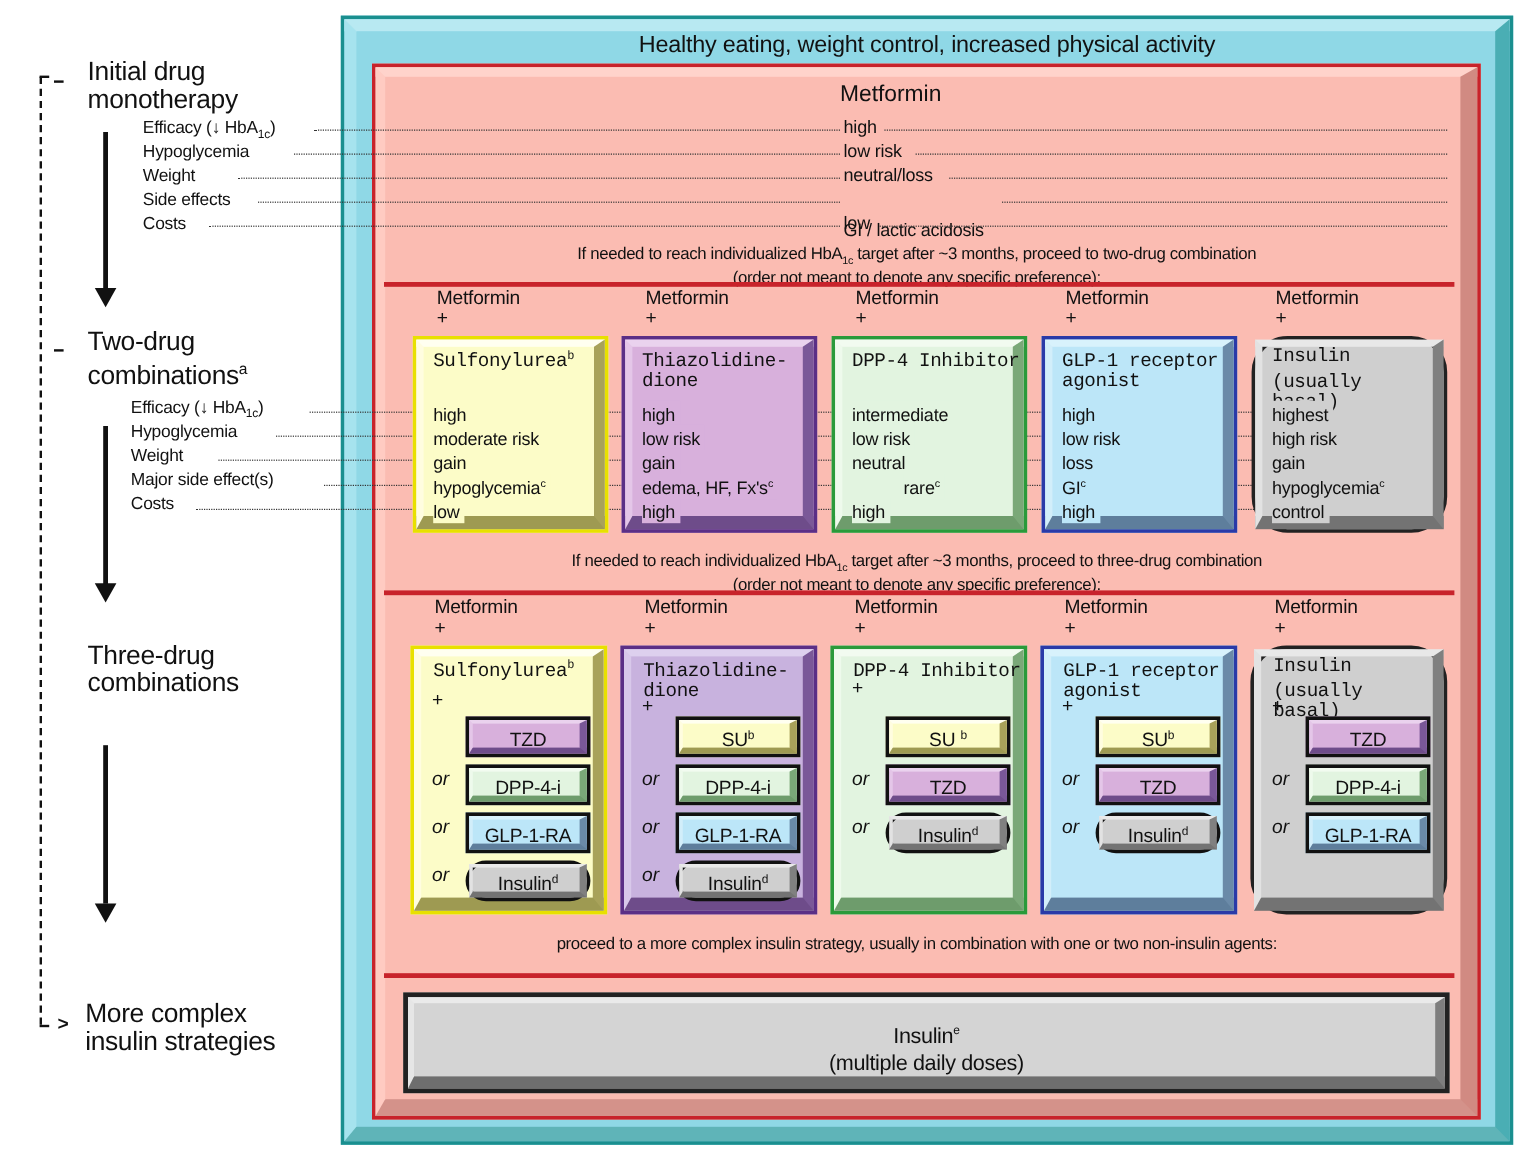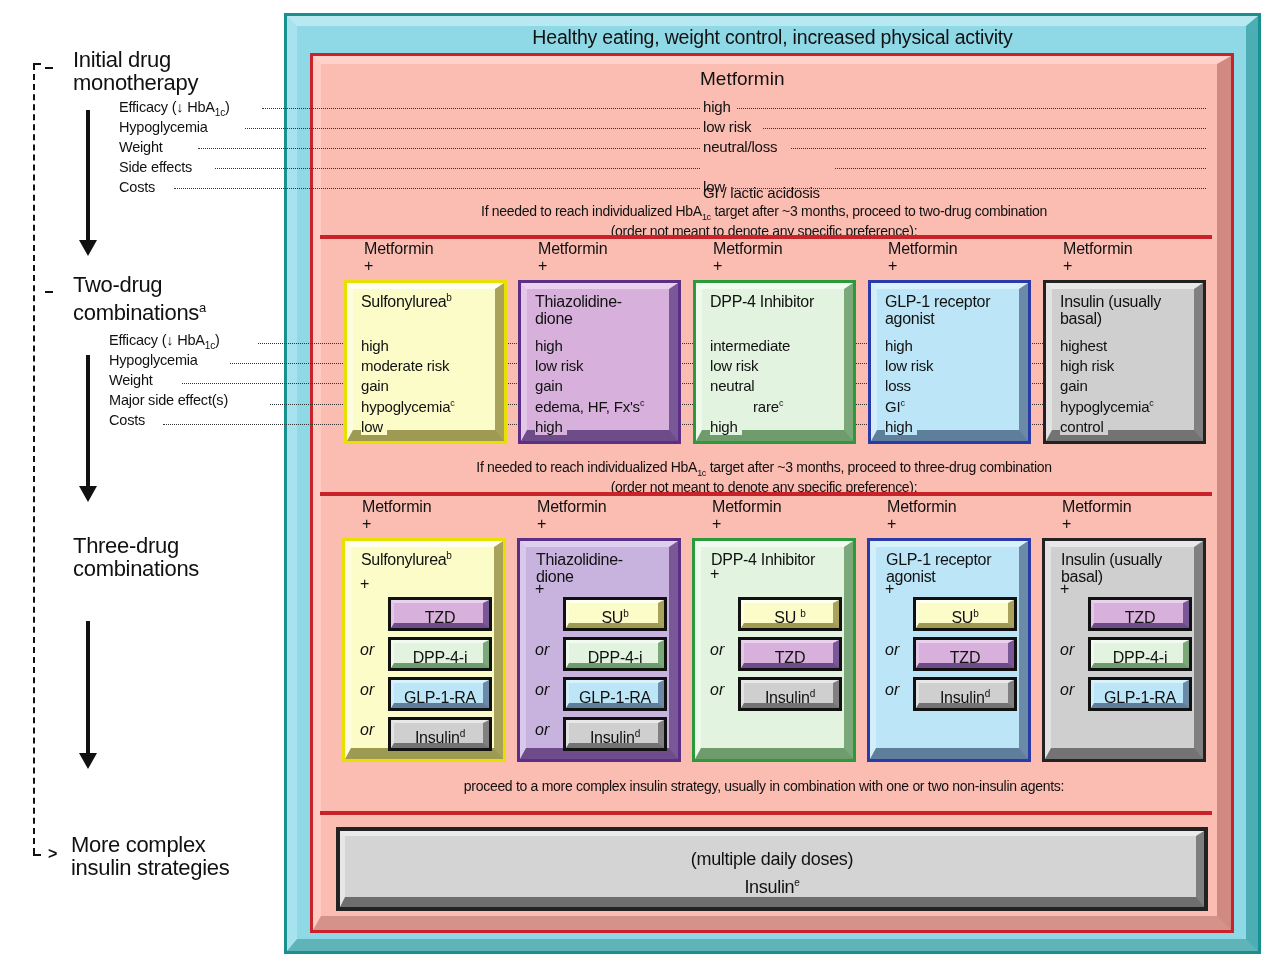--- a/index.html
+++ b/index.html
@@ -38,36 +38,36 @@
   .metformin-main { position: absolute; left: 700px; top: 68px; font-size: 19px; }
   .mono-val { position: absolute; font-size: 15px; line-height: 16px; letter-spacing: -0.2px; white-space: nowrap; }
 
   .dotline { position: absolute; height: 0; border-top: 1px dotted #333; }
 
   .met-plus { position: absolute; font-size: 16px; line-height: 17px; letter-spacing: -0.2px; }
 
   
   .drug { position: absolute; border: 3px solid; }
   .drug::before { content: ""; position: absolute; left: 0; top: 0; right: 0; bottom: 0; border-style: solid; border-width: 6px 9px 11px 6px; pointer-events: none; }
-  .drug-name { position: absolute; left: 14px; top: 6px; font-size: 16px; line-height: 17px; letter-spacing: -0.3px; }
+  .drug-name { position: absolute; left: 14px; top: 6px; font-size: 16px; line-height: 17px; letter-spacing: -0.3px; font-family: Liberation Mono, monospace; }
   .drug-name sup { font-size: 10px; }
   .drug-val { position: absolute; font-size: 15px; line-height: 16px; letter-spacing: -0.2px; white-space: nowrap; }
   .drug-val sup { font-size: 9px; }
 
   .c-su { background: #fcfcc8; border-color: #e8e000; }
   .c-su::before { border-color: #fffff0 #a8a25a #9e9a52 #fffde0; }
   .c-tzd { background: #d8b0dc; border-color: #5b2f86; }
   .c-tzd::before { border-color: #ead2ee #7a5898 #6e4c8a #e4c6e8; }
   .c-tzd3 { background: #c8b2de; border-color: #5b2f86; }
   .c-tzd3::before { border-color: #ddd0ee #7a5898 #6e4c8a #d8c8ea; }
   .c-dpp { background: #e2f4e0; border-color: #2a9a3a; }
   .c-dpp::before { border-color: #f2fbf0 #7aa878 #6e9c6c #eefaec; }
   .c-glp { background: #bce6f8; border-color: #2a3aa8; }
   .c-glp::before { border-color: #d8f2fc #6a8aa8 #5e7e9c #d2eefa; }
-  .c-ins { background: #cfcfcf; border-color: #222; }
+  .c-ins { background: #cfcfcf; border-color: #222; border-radius: 30px; }
   .c-ins::before { border-color: #e8e8e8 #808080 #737373 #e2e2e2; }
 
   
   .pill { position: absolute; width: 104px; height: 34px; border: 3px solid; text-align: center; font-size: 16px; line-height: 27px; letter-spacing: -0.2px; }
   .pill::before { content: ""; position: absolute; left: 0; top: 0; right: 0; bottom: 0; border-style: solid; border-width: 3px 6px 5px 3px; pointer-events: none; }
   .pill span { position: relative; }
   .pill sup { font-size: 10px; }
   .or { position: absolute; font-size: 16px; font-style: italic; }
 
   .plus3 { position: absolute; font-size: 16px; }
@@ -330,16 +330,16 @@
     <div class="pill c-glp" style="left:1088px; top:677px;"><span><span>GLP-1-RA</span><sup></sup></span></div>
   </div>
 
 <div class="center-text" style="left:320px; width:888px; top:779px;">
   <div>proceed to a more complex insulin strategy, usually in combination with one or two non-insulin agents:</div>
 </div>
 <div class="red-rule" style="left:320px; top:811px; width:892px;"></div>
 
 <div class="final-box">
   <div class="final-text">
+    <div><span>Insulin</span><sup>e</sup></div>
     <div>(multiple daily doses)</div>
-    <div><span>Insulin</span><sup>e</sup></div>
   </div>
 </div>
 
 </body></html>

